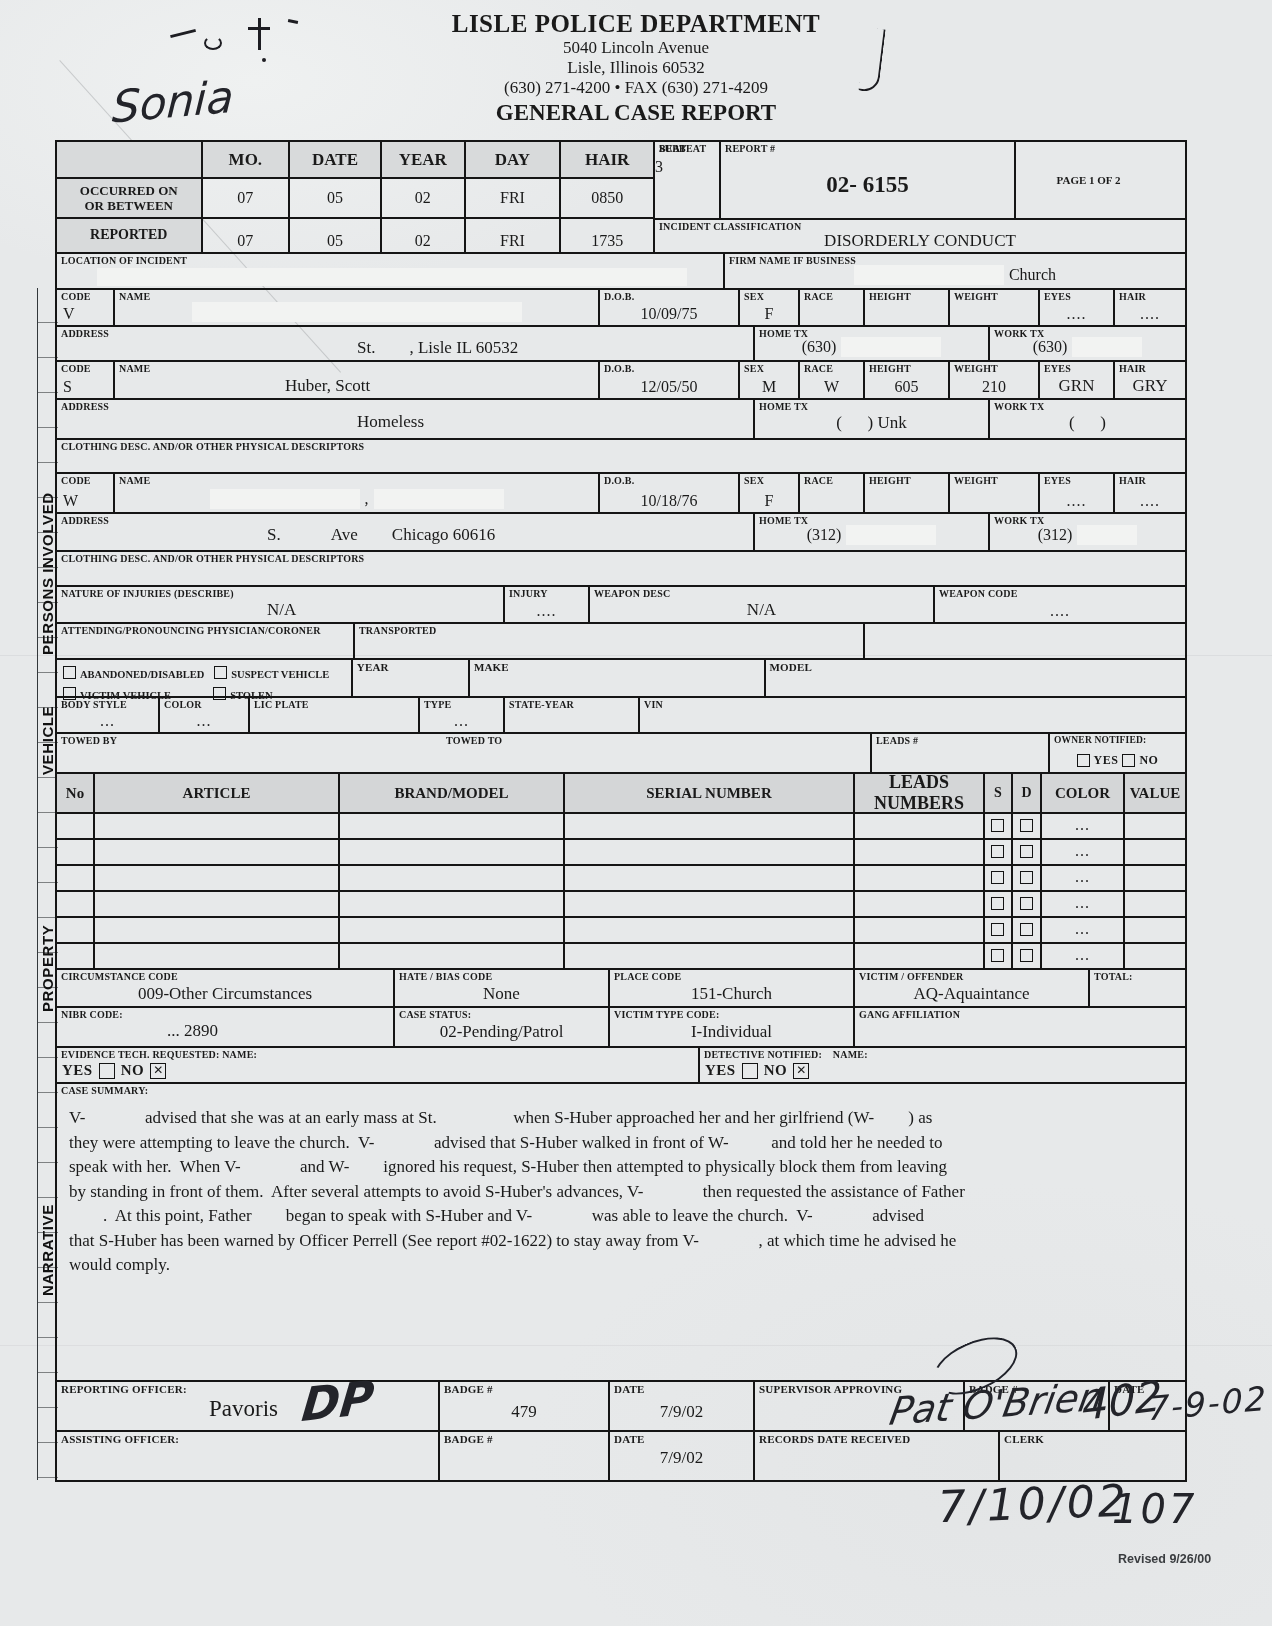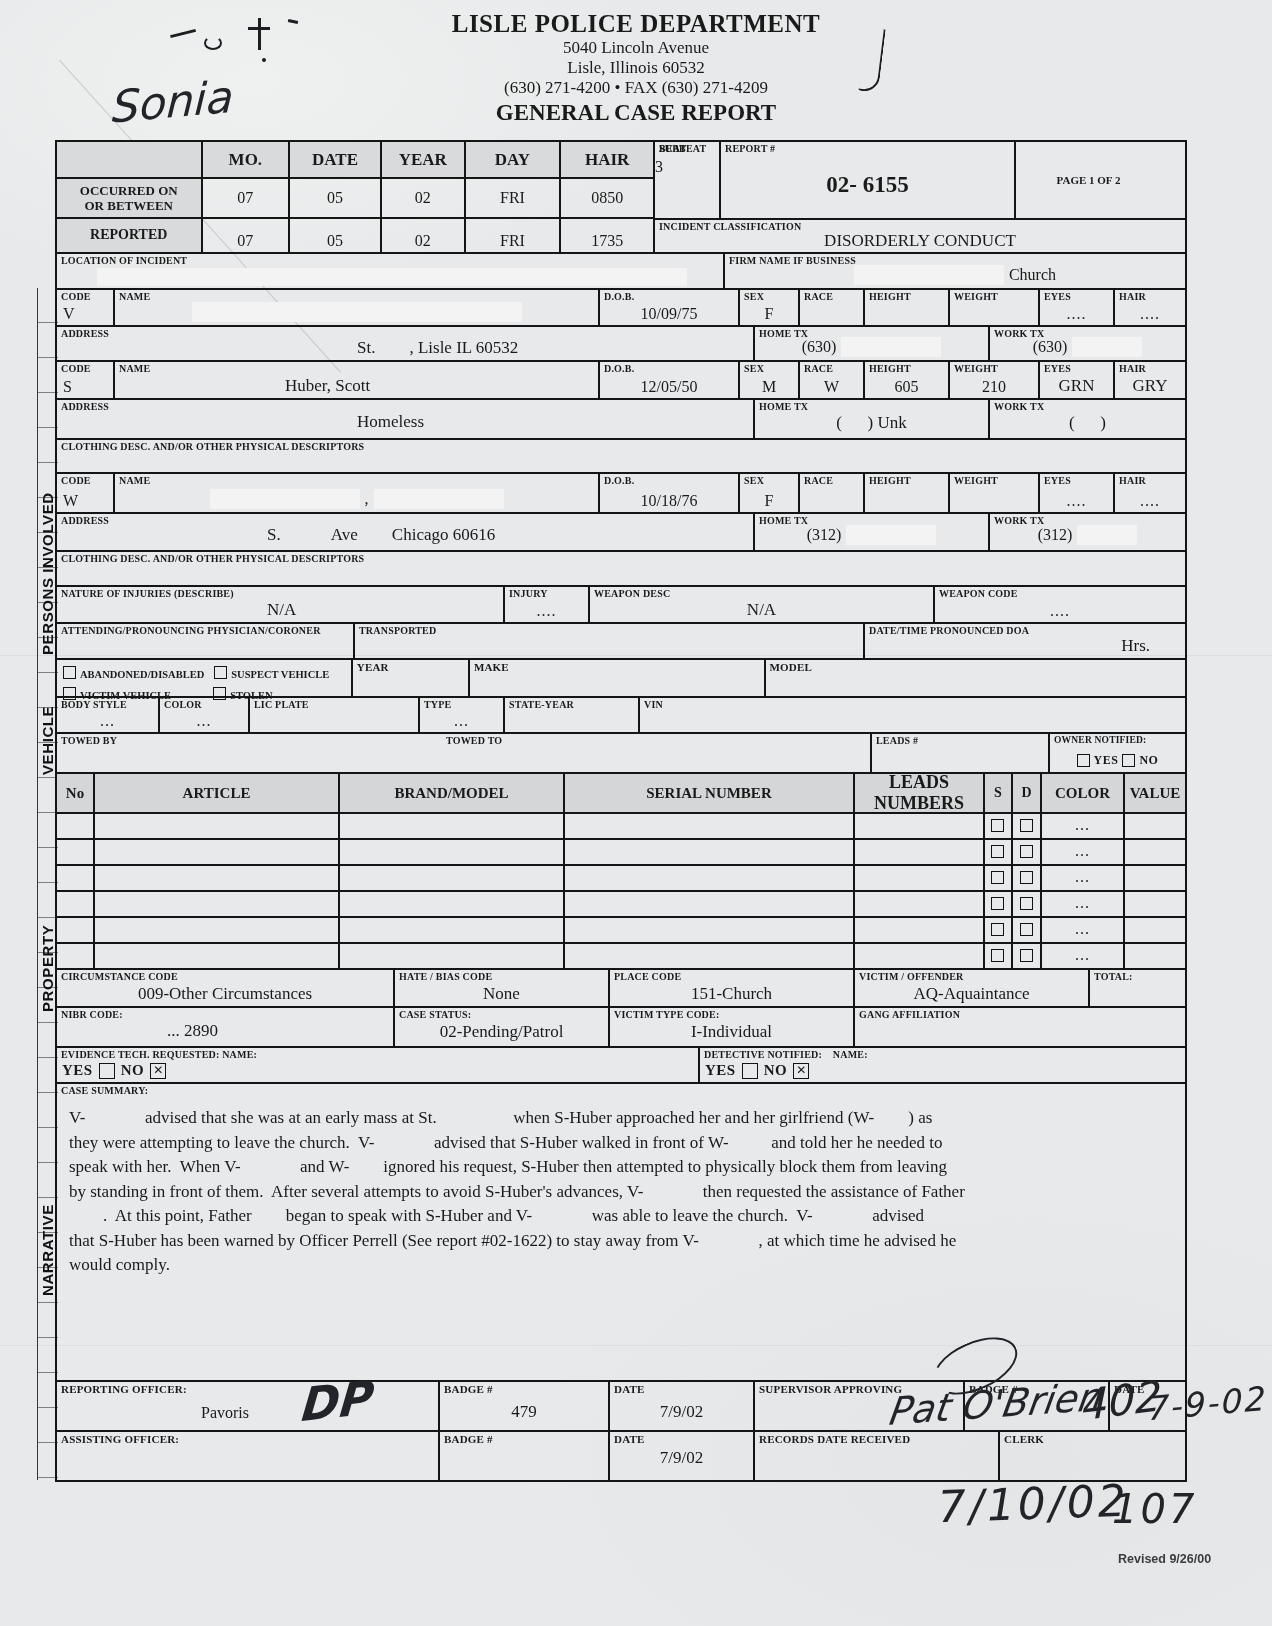--- a/index.html
+++ b/index.html
@@ -376,24 +376,20 @@
           <span class="val dots">....</span>
         </div>
     </div>
     <div class="row" style="height:36px;">
       <div class="cell" style="width:298px;">
           <span class="lab">ATTENDING/PRONOUNCING PHYSICIAN/CORONER</span>
         </div>
       <div class="cell" style="width:510px;">
           <span class="lab">TRANSPORTED</span>
         </div>
-      <div class="cell nr" style="width:320px;">
-          <span class="lab">DATE/TIME PRONOUNCED DOA</span>
-        <span class="val big" style="text-align:right;right:35px;left:auto;">Hrs.</span>
-        </div>
     </div>
 
     <div class="row" style="height:38px;">
       <div class="cell" style="width:303px;padding:4px 0 0 6px;">
         <div><span class="cb"></span> <span class="cbl">ABANDONED/DISABLED</span><span class="cb"></span> <span class="cbl">SUSPECT VEHICLE</span></div>
         <div style="margin-top:3px;"><span class="cb"></span> <span class="cbl">VICTIM VEHICLE</span><span class="cb" style="margin-left:32px;"></span> <span class="cbl">STOLEN</span></div>
       </div>
       <div class="cell" style="width:120px;">
           <span class="lab" style="font-size:11px;">YEAR</span>
         </div>
@@ -645,21 +641,21 @@
 by standing in front of them.  After several attempts to avoid S-Huber's advances, V-              then requested the assistance of Father
         .  At this point, Father        began to speak with S-Huber and V-              was able to leave the church.  V-              advised
 that S-Huber has been warned by Officer Perrell (See report #02-1622) to stay away from V-              , at which time he advised he
 would comply.</div>
       </div>
     </div>
 
     <div class="row" style="height:50px;">
       <div class="cell" style="width:383px;">
           <span class="lab" style="font-size:11px;">REPORTING OFFICER:</span>
-        <span class="val big" style="text-align:left;left:144px;bottom:8px;font-size:16px;">Pavoris</span>
+        <span class="val big" style="text-align:left;left:152px;bottom:8px;font-size:23px;">Pavoris</span>
         </div>
       <div class="cell" style="width:170px;">
           <span class="lab" style="font-size:11px;">BADGE #</span>
           <span class="val big" style="bottom:8px;">479</span>
         </div>
       <div class="cell" style="width:145px;">
           <span class="lab" style="font-size:11px;">DATE</span>
           <span class="val big" style="bottom:8px;">7/9/02</span>
         </div>
       <div class="cell" style="width:210px;">

